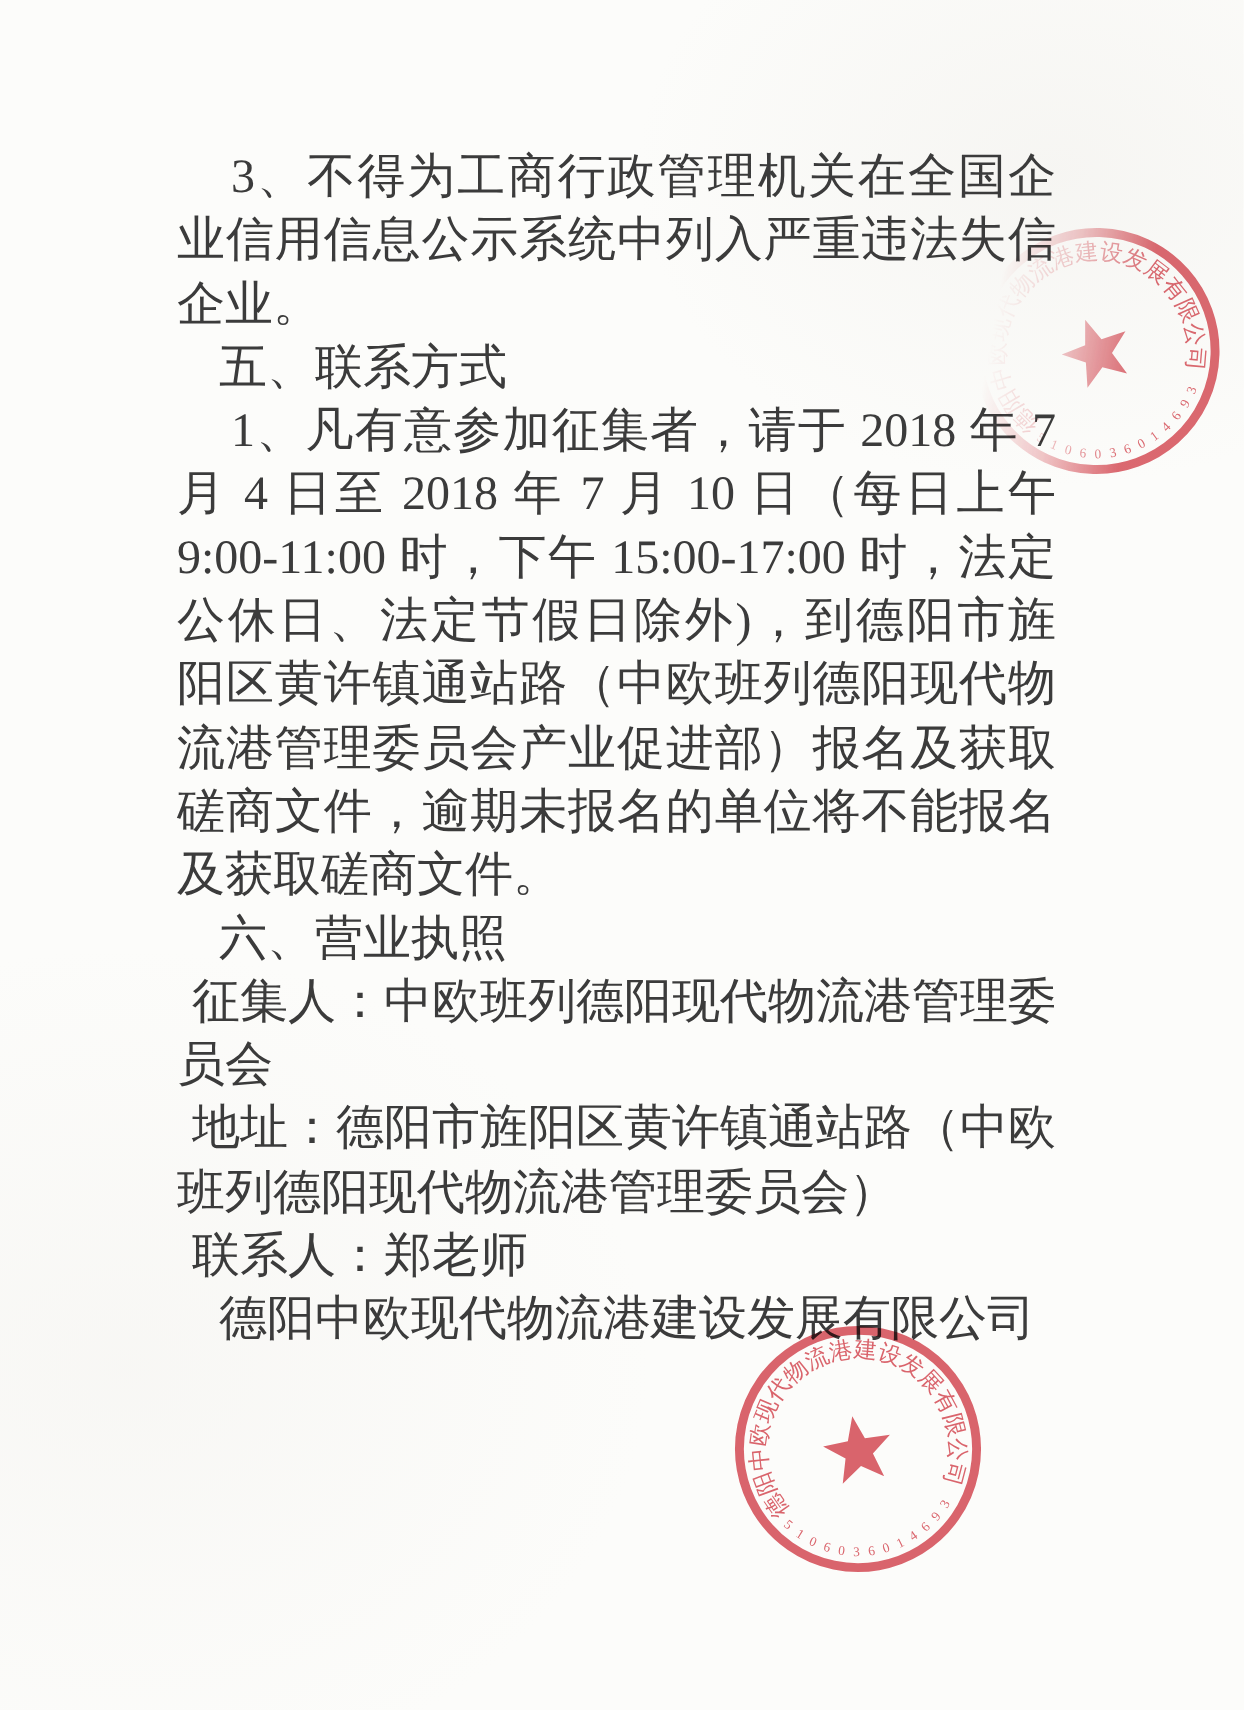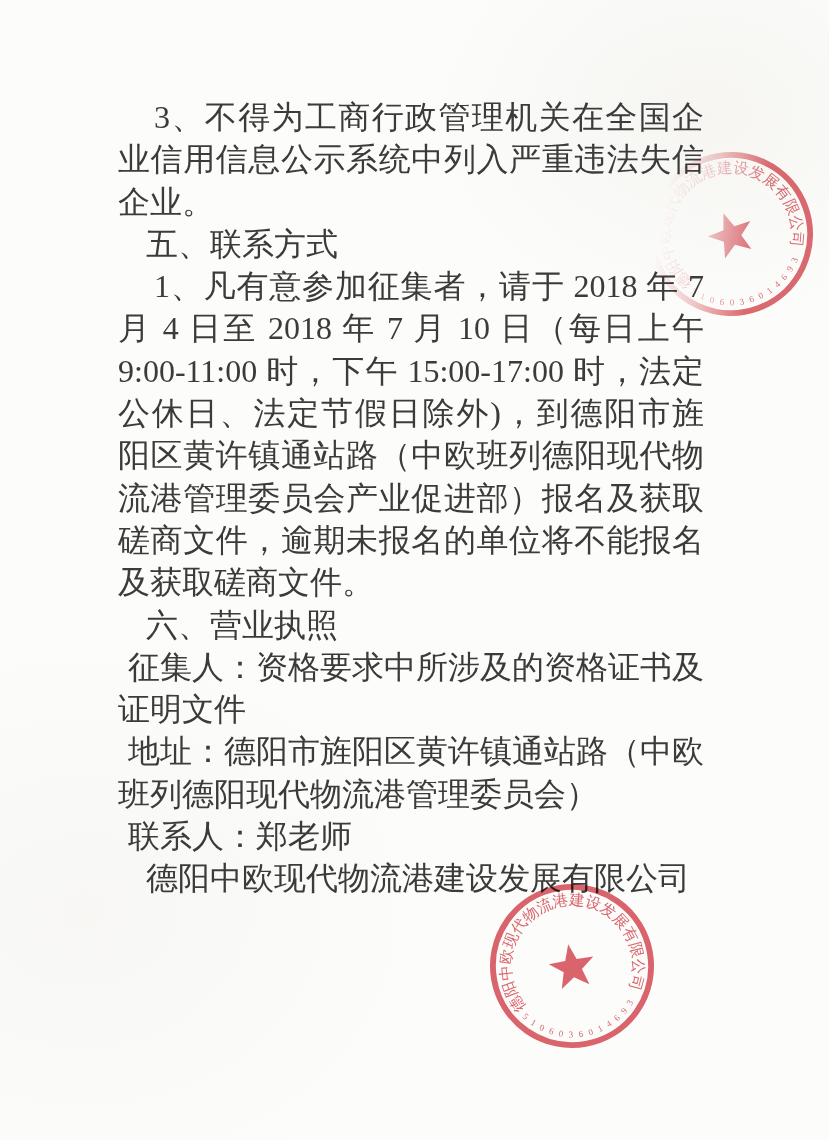--- a/index.html
+++ b/index.html
@@ -63,21 +63,21 @@
 </head>
 <body>
 
 <div class="page">
 
   <main class="doc-column">
     <p class="indent-num">3、不得为工商行政管理机关在全国企业信用信息公示系统中列入严重违法失信企业。</p>
     <p class="indent-head">五、联系方式</p>
     <p class="indent-num">1、凡有意参加征集者，请于 2018 年 7 月 4 日至 2018 年 7 月 10 日（每日上午 9:00-11:00 时，下午 15:00-17:00 时，法定公休日、法定节假日除外)，到德阳市旌阳区黄许镇通站路（中欧班列德阳现代物流港管理委员会产业促进部）报名及获取磋商文件，逾期未报名的单位将不能报名及获取磋商文件。</p>
     <p class="indent-head">六、营业执照</p>
-    <p class="contact-line">征集人：资格要求中所涉及的资格证书及证明文件</p>
+    <p class="contact-line">征集人：中欧班列德阳现代物流港管理委员会</p>
     <p class="contact-line">地址：德阳市旌阳区黄许镇通站路（中欧班列德阳现代物流港管理委员会）</p>
     <p class="contact-line">联系人：郑老师</p>
     <p class="sign">德阳中欧现代物流港建设发展有限公司</p>
   </main>
 
   <div class="seal seal-bottom">
     <svg viewBox="0 0 200 200">
       <defs>
         <path id="sealTextPathA" d="M 37.65 136 A 72 72 0 1 1 162.35 136" fill="none"></path>
         <path id="sealNumPathA" d="M 27.25 142 A 84 84 0 0 0 172.75 142" fill="none"></path>

